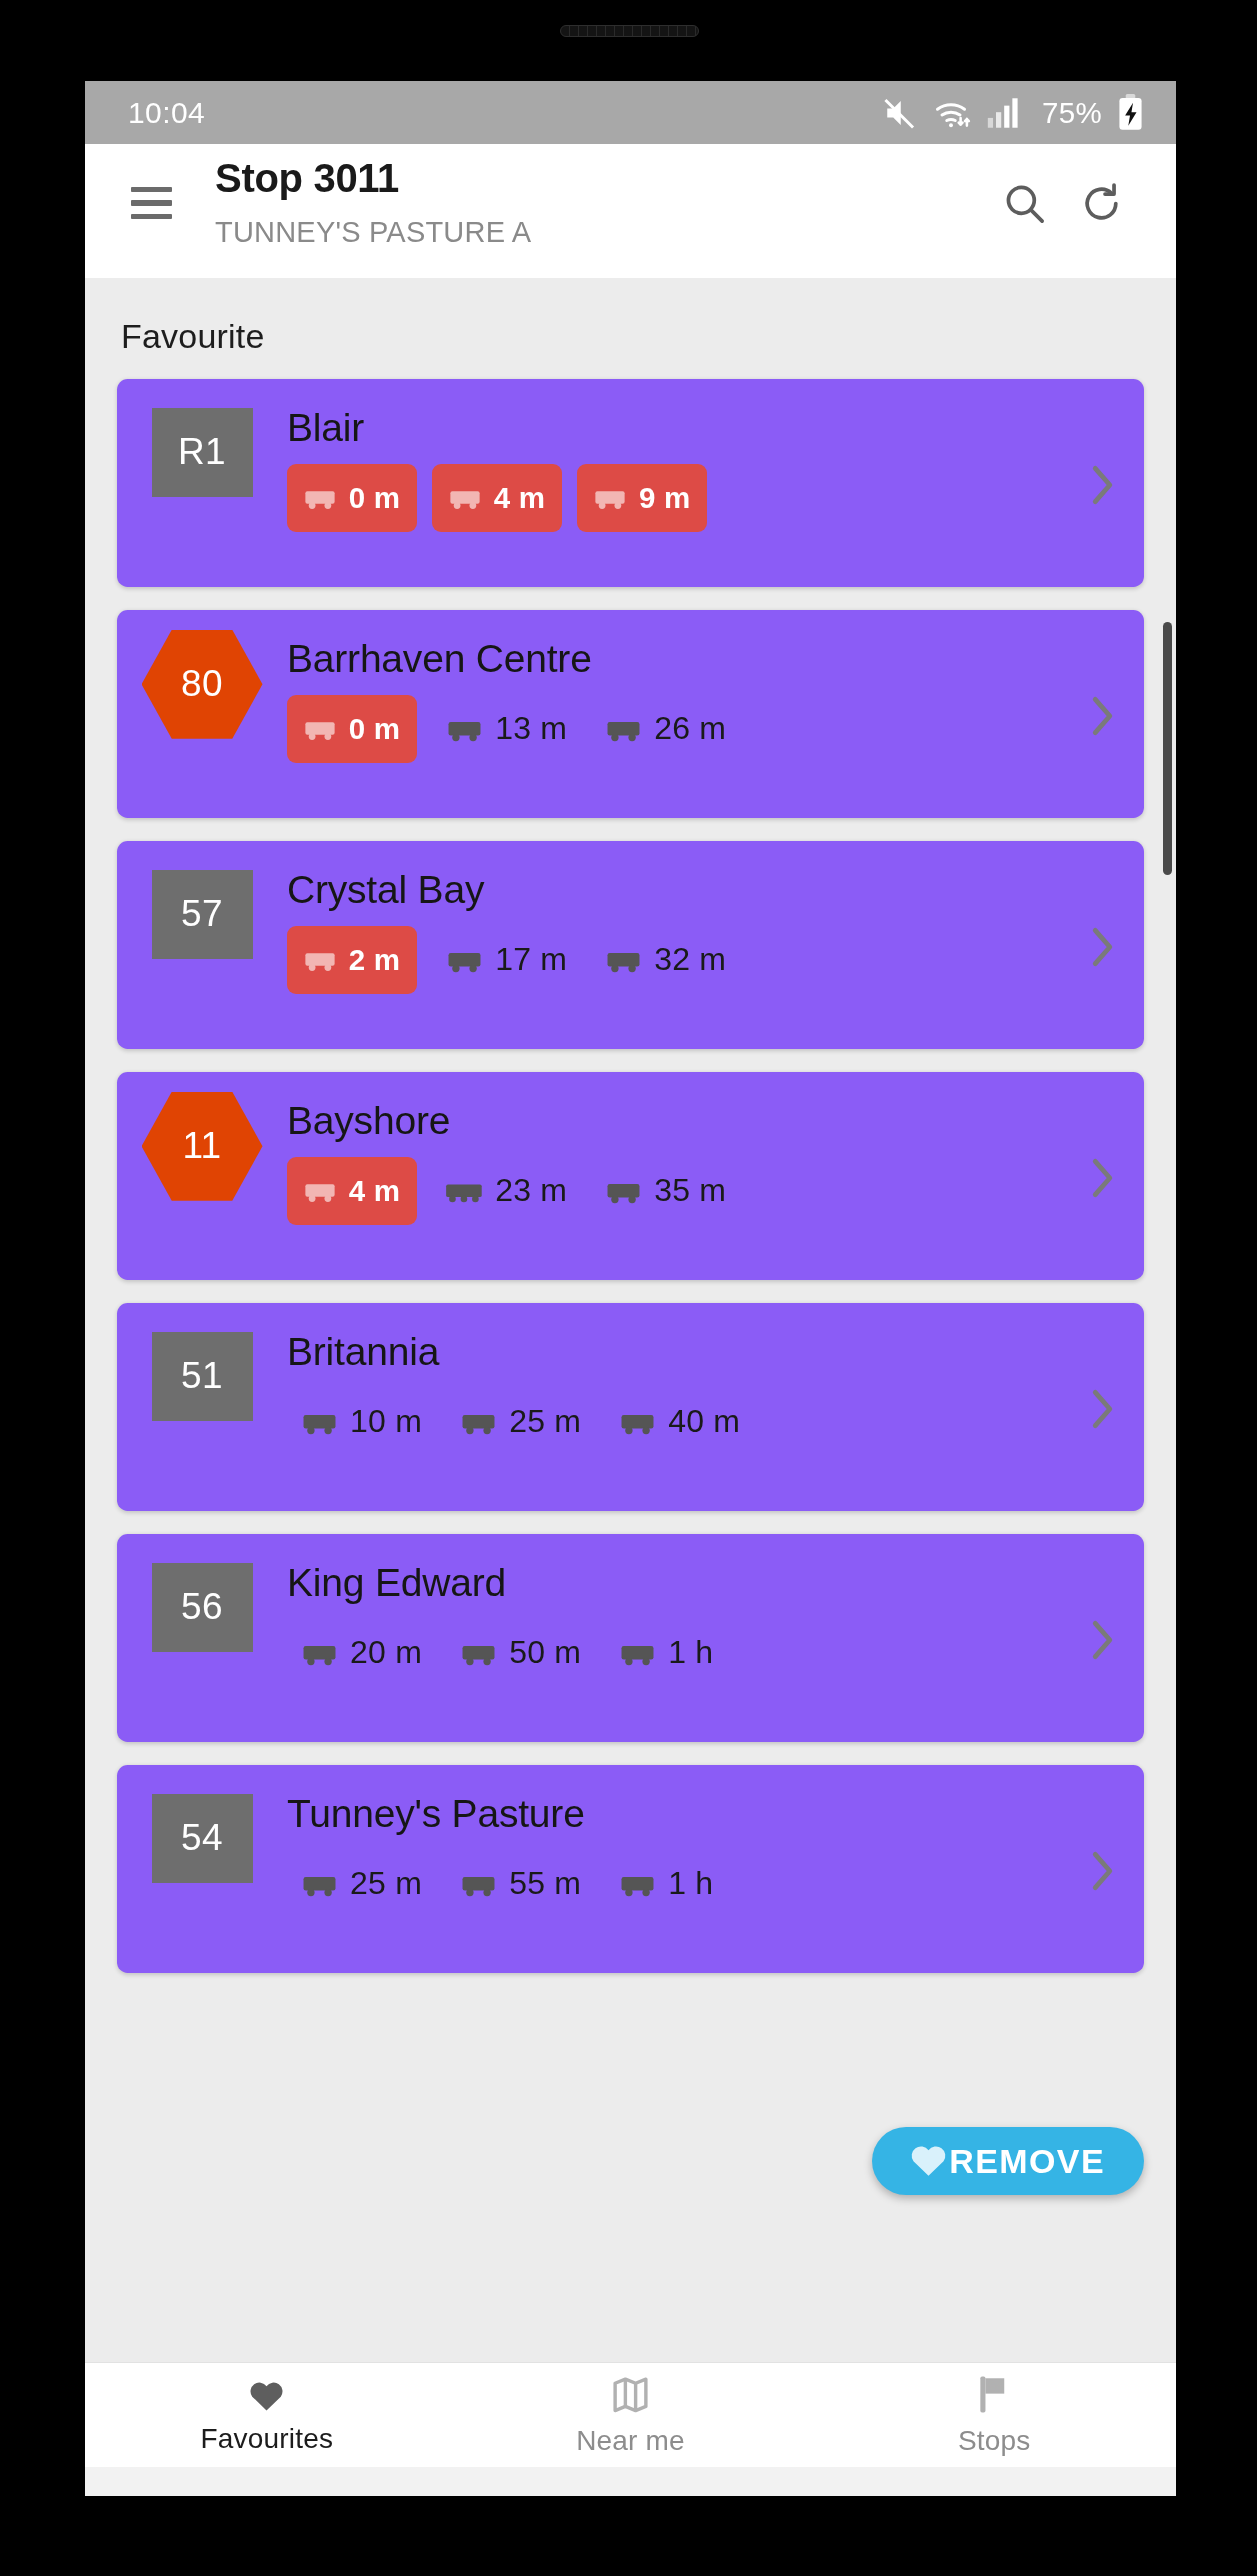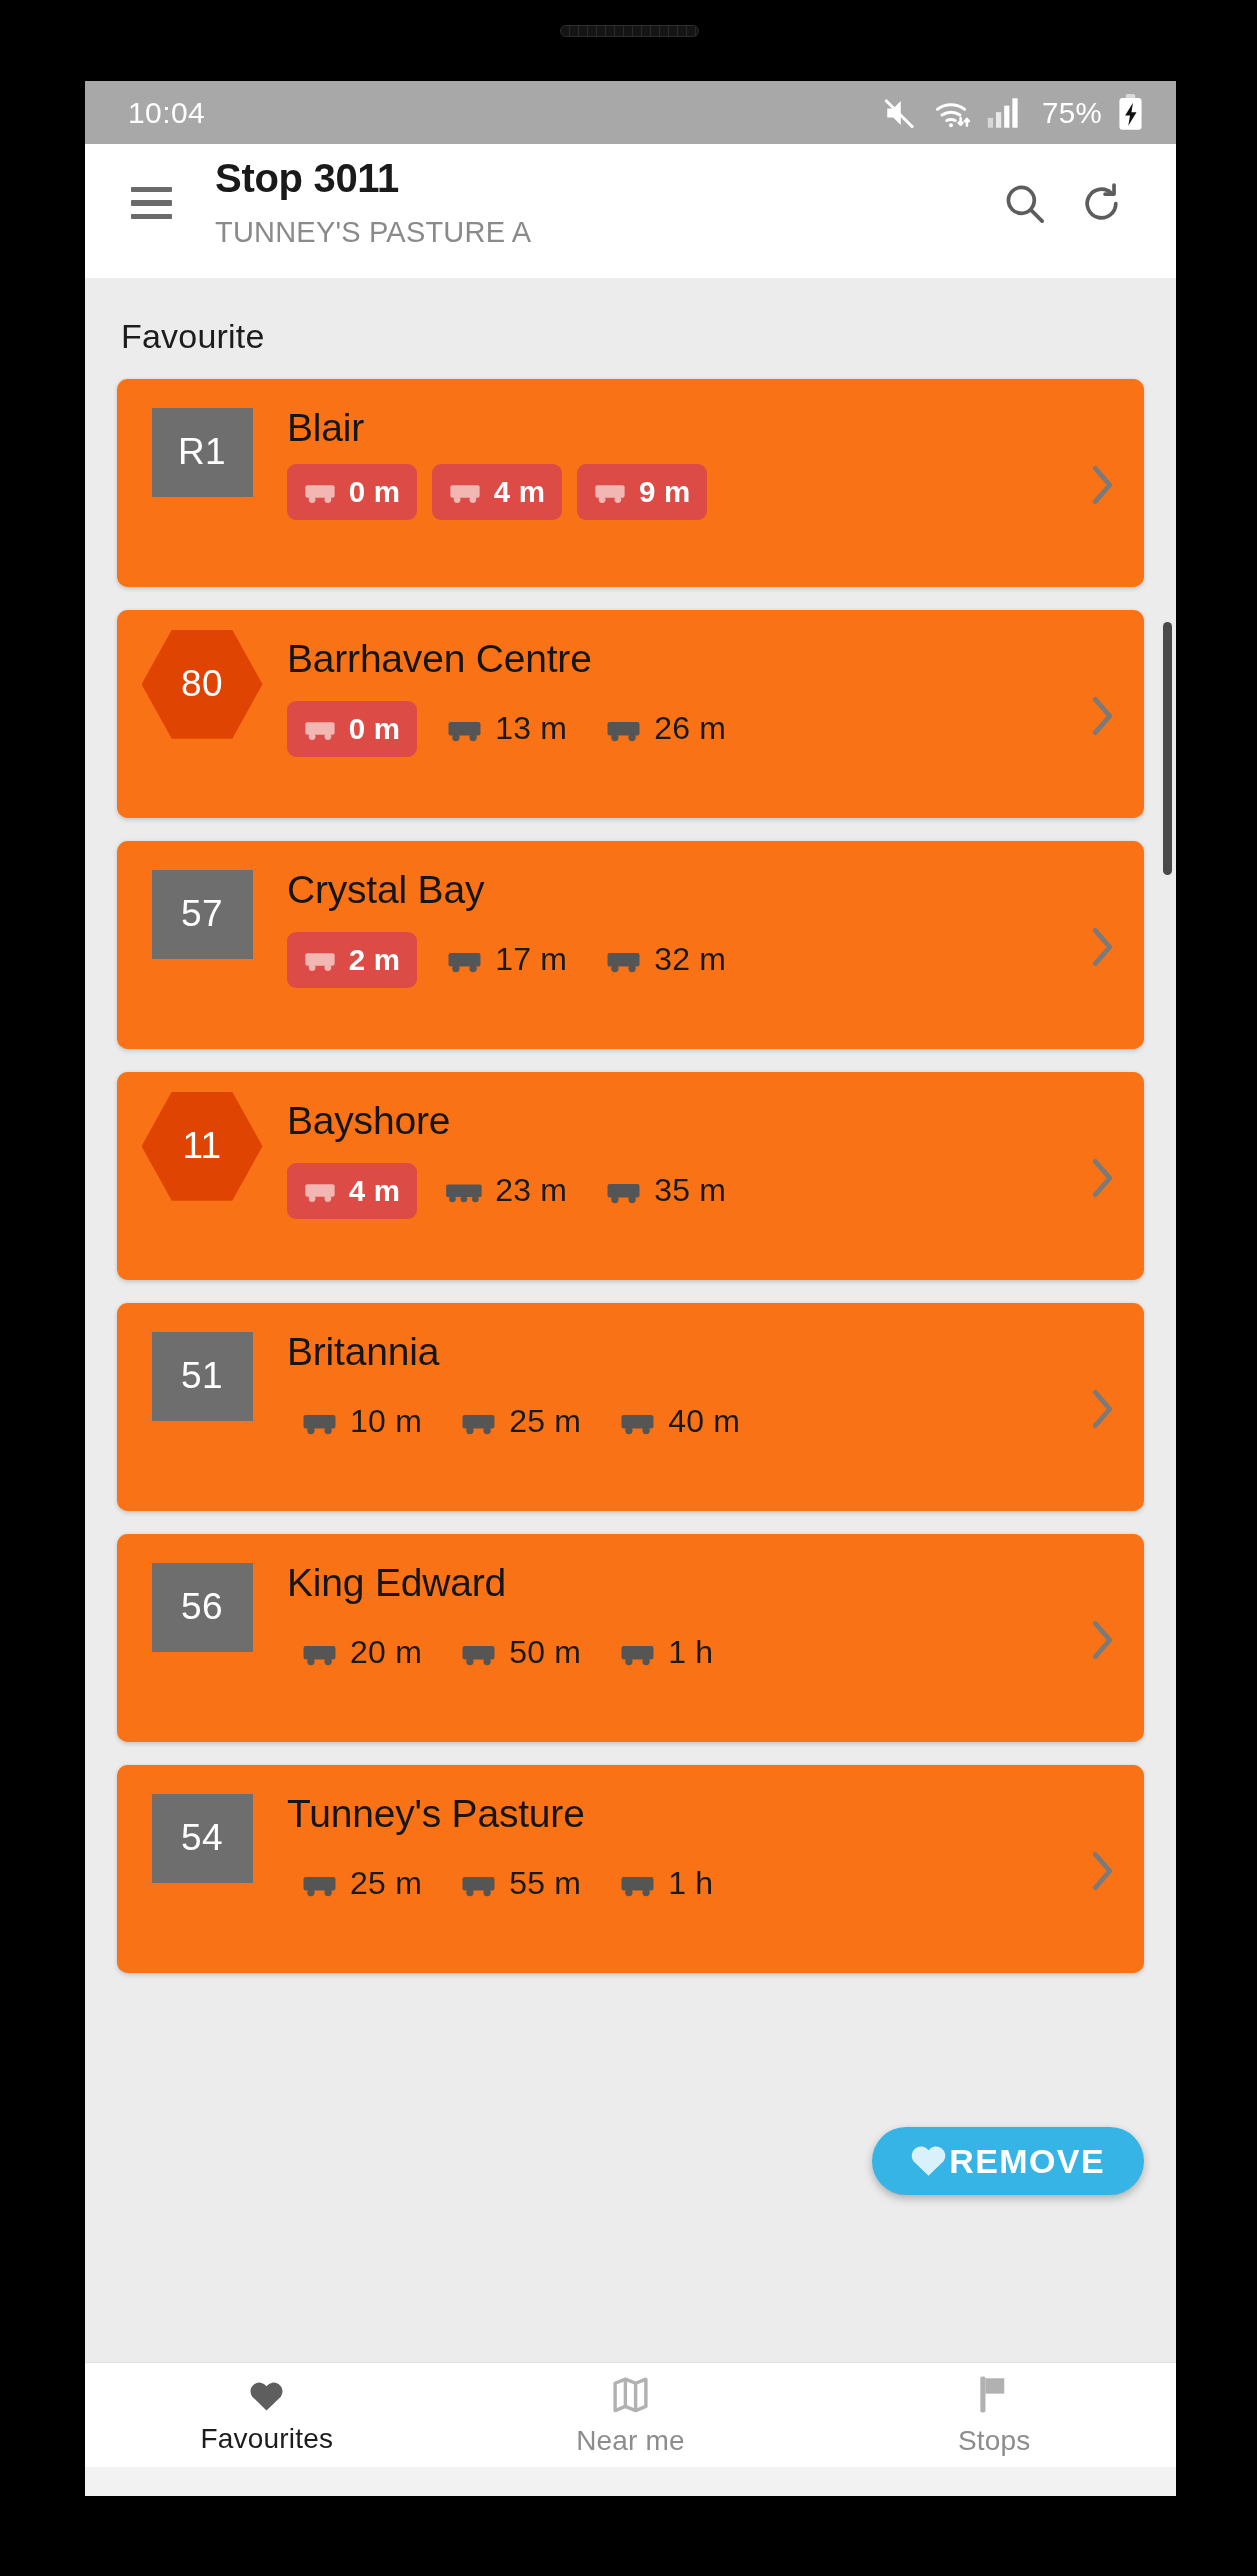--- a/index.html
+++ b/index.html
@@ -137,21 +137,21 @@
   #section-header {
     font-size: 34px;
     color: #1d1d1d;
     padding: 39px 0 23px 36px;
     letter-spacing: 0.2px;
   }
 
   .route-card {
     position: relative;
     margin: 0 32px 23px 32px;
-    background: #f97316;
+    background: #8b5cf6;
     border-radius: 10.7px;
     box-shadow: 0 1.8px 4.5px rgba(0,0,0,.17);
     min-height: 208px;
     display: flex;
     align-items: flex-start;
     padding: 27px 0 23px 0;
   }
 
   .badge-wrap {
     flex: 0 0 auto;
@@ -197,21 +197,21 @@
     gap: 15px;
   }
 
   .time-chip {
     display: inline-flex;
     align-items: center;
     gap: 10.7px;
     background: #dd4b46;
     border-radius: 9px;
     padding: 11.6px 17px 11.6px 15px;
-    height: 56px;
+    height: 68px;
   }
   .time-chip .chip-label {
     color: #fff;
     font-size: 29.5px;
     font-weight: bold;
     letter-spacing: 0.2px;
     white-space: nowrap;
   }
 
   .time-plain {

